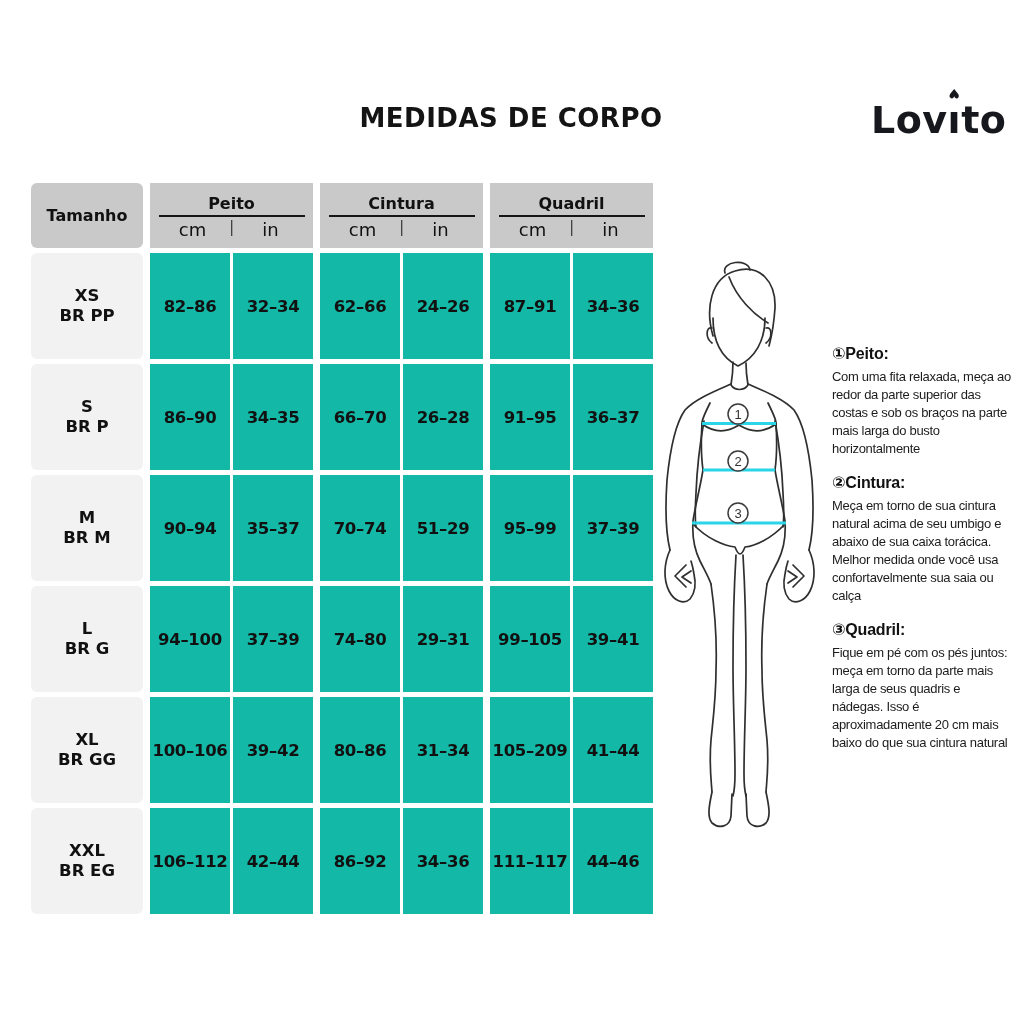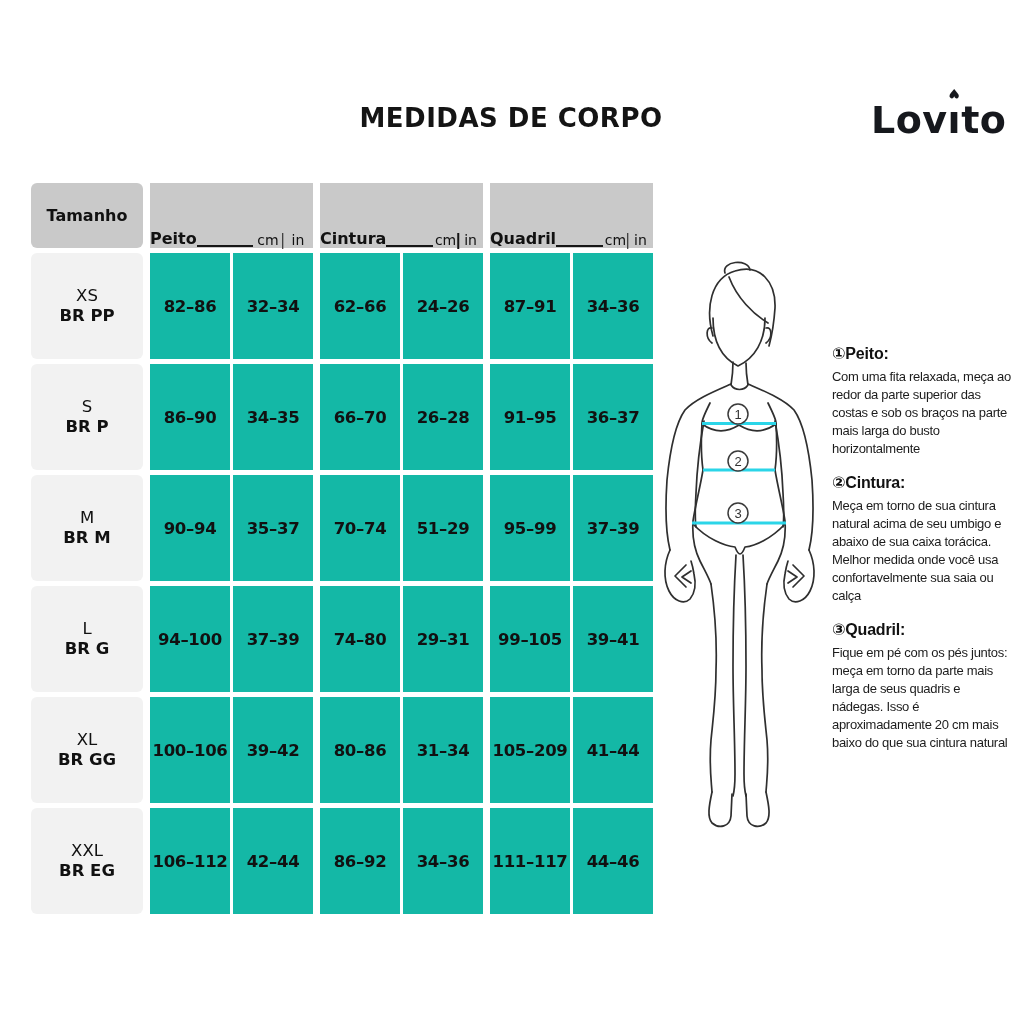--- a/index.html
+++ b/index.html
@@ -35,39 +35,39 @@
   .cell-size {
     width:112px; background:#c9c9c9;
     display:flex; flex-direction:column; align-items:center; justify-content:center;
     font-weight:700; font-size:16px;border-radius:6px;
   }
   .hdr { height:65px; }
   .drow .cell-size { background:#f2f2f2; }
   .drow { height:106px; }
   .group {
     width:163px; margin-left:7px; background:#c9c9c9; height:65px;
-    display:flex; align-items:flex-end; justify-content:center;
+    display:flex; flex-direction:column; align-items:center; justify-content:center;
     padding-top:2px;
   }
   .group-label { font-weight:700; font-size:16px; line-height:19px; }
   .group-rule { width:146px; height:2px; background:#161616; margin:2px 0 1px 0; }
   .units { display:flex; width:156px; position:relative; }
-  .unit { width:50%; text-align:center; font-size:14px; font-weight:400; padding-top:1px; }
+  .unit { width:50%; text-align:center; font-size:18px; font-weight:400; padding-top:1px; }
   .unit-div {
     position:absolute; left:50%; top:2px; width:1.5px; height:16px;
     background:#161616; transform:translateX(-50%);
   }
   .vcell {
     width:80px; background:#14b8a6;
     display:flex; align-items:center; justify-content:center;
     font-weight:700; font-size:16.5px; letter-spacing:-0.3px;
   }
   .gap-big { margin-left:7px; }
   .gap-sm { margin-left:3px; }
-  .size-line1 { font-size:16.5px; line-height:20px; font-weight:400; }
+  .size-line1 { font-size:16.5px; line-height:20px; font-weight:700; }
   .size-line2 { font-size:16.5px; line-height:20px; font-weight:700; }
 
   
   .figure-wrap { position:absolute; left:655px; top:258px; width:190px; height:660px; }
   .figure-wrap svg { display:block; }
 
   
   .annotations {
     position:absolute; left:832px; top:344px; width:180px;
     font-family:"Liberation Sans","DejaVu Sans",sans-serif; color:#1c1c1c;

